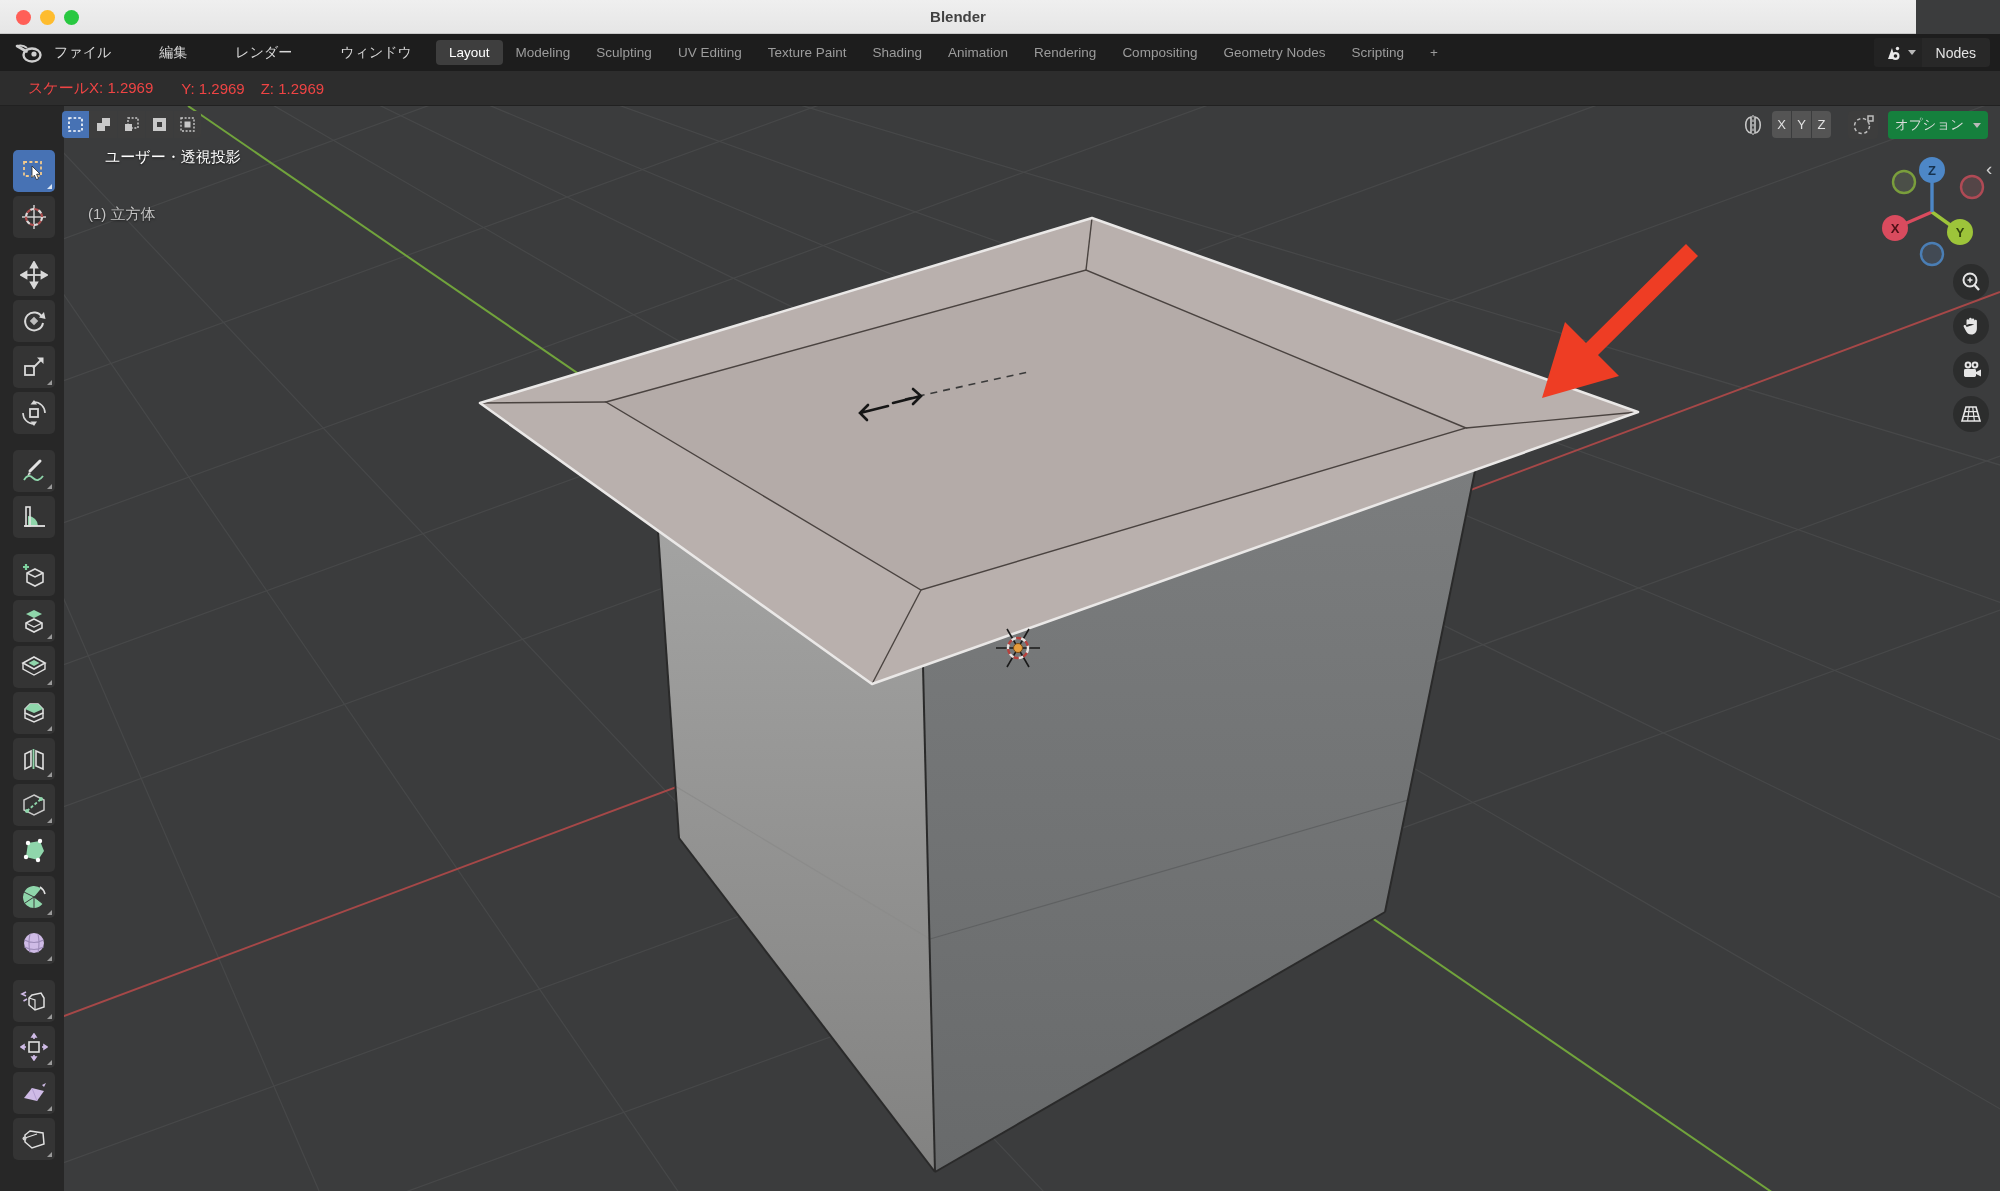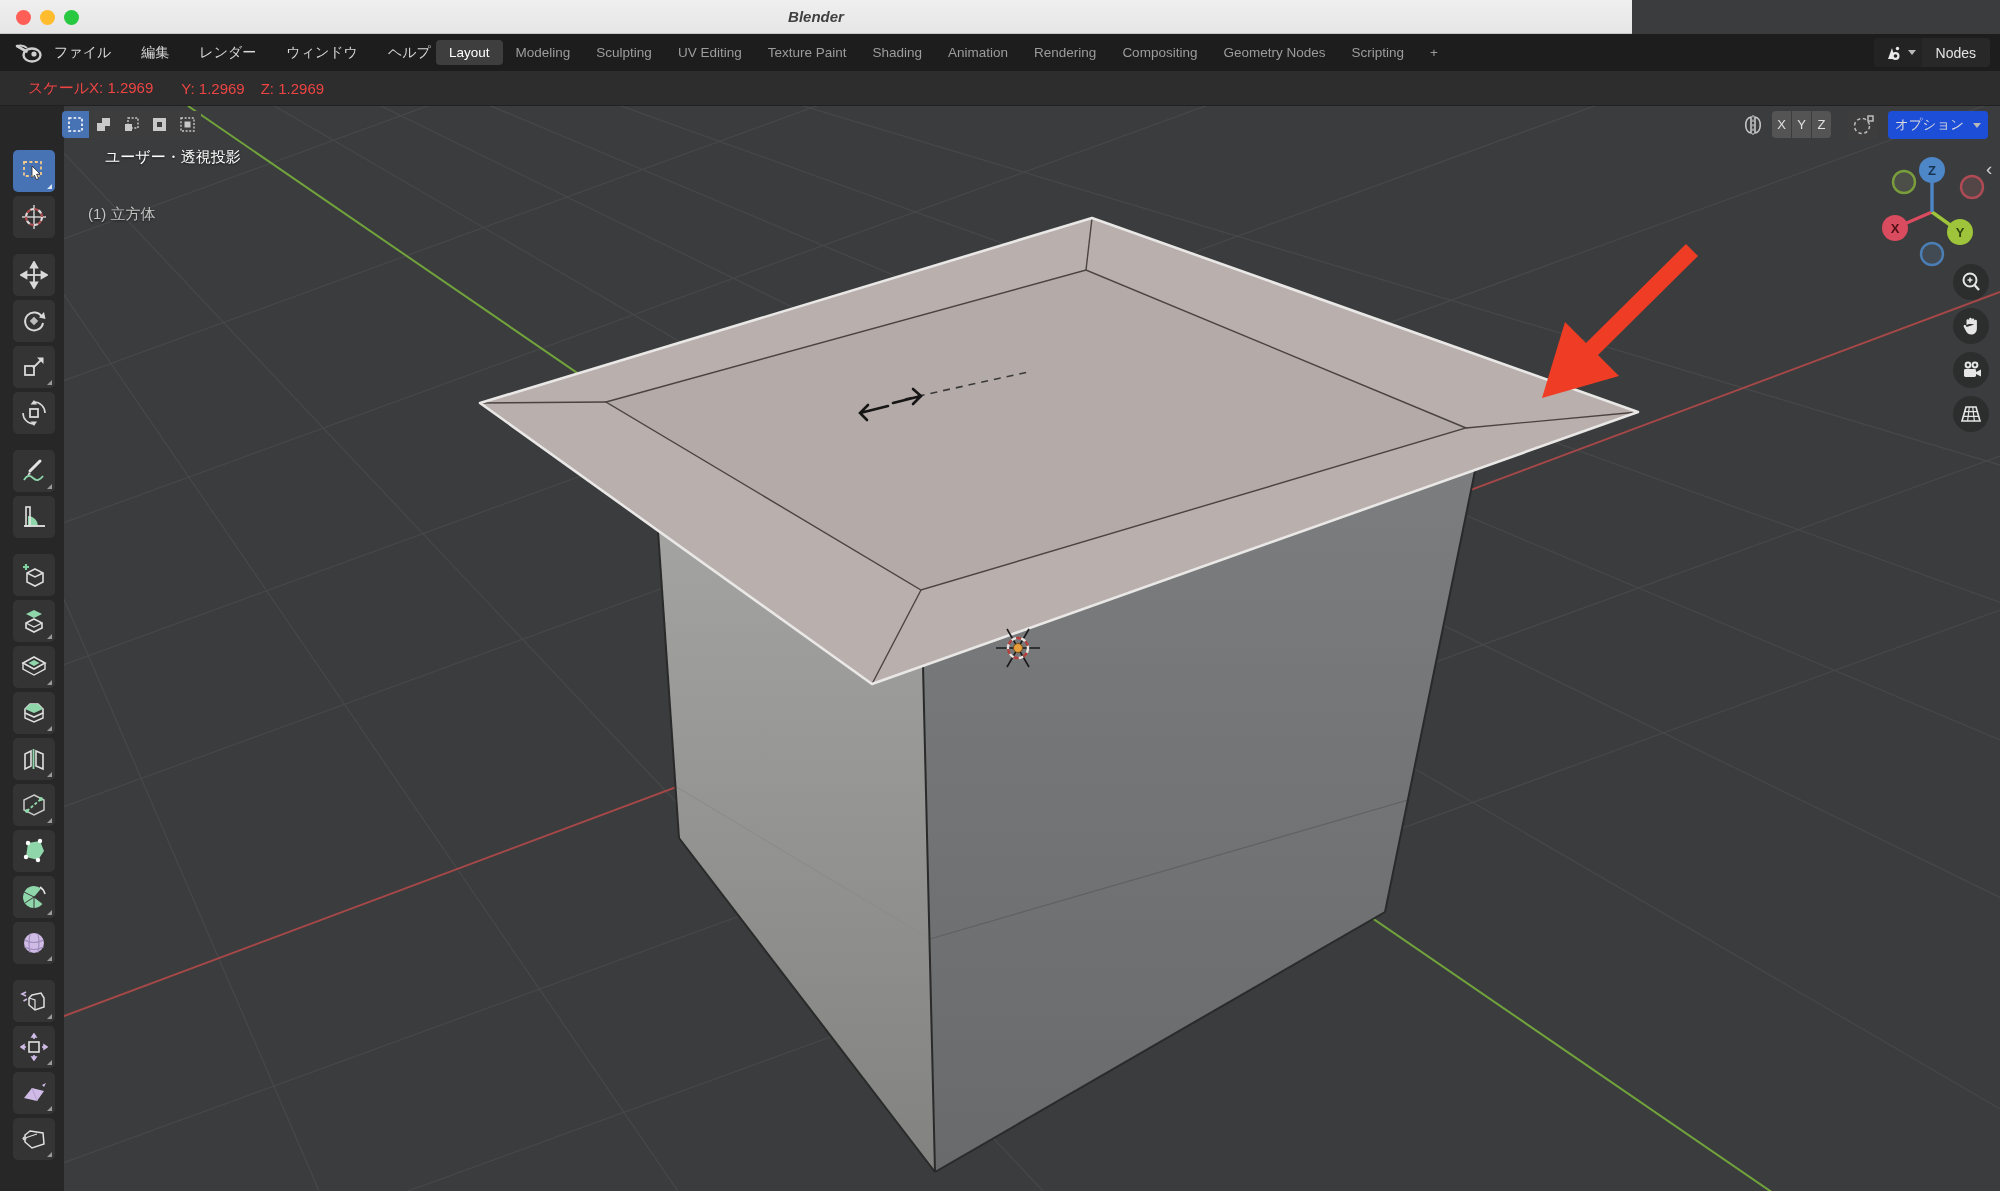--- a/index.html
+++ b/index.html
@@ -1,33 +1,33 @@
 <!DOCTYPE html>
 <html><head>
 <meta charset="utf-8">
 <style>
   * { margin:0; padding:0; box-sizing:border-box; }
   html,body { width:2000px; height:1191px; overflow:hidden; background:#3b3c3d;
     font-family:"Liberation Sans","DejaVu Sans",sans-serif; }
 
   
-  #titlebar { position:absolute; left:0; top:0; width:1632px; height:34px;
-    background:linear-gradient(#efefef,#e6e6e6); border-bottom:1px solid #c8c8c8; z-index:10;font-style:italic; }
+  #titlebar { position:absolute; left:0; top:0; width:1916px; height:34px;
+    background:linear-gradient(#efefef,#e6e6e6); border-bottom:1px solid #c8c8c8; z-index:10; }
   .tl { position:absolute; top:10px; width:15px; height:15px; border-radius:50%; }
   #tl-close{ left:16px; background:#ff5f57; }
   #tl-min{ left:40px; background:#febc2e; }
   #tl-zoom{ left:64px; background:#28c840; }
   #win-title { position:absolute; left:0; right:0; top:8px; text-align:center;
     font-size:15px; font-weight:bold; color:#414141; }
 
   
   #topbar { position:absolute; left:0; top:34px; width:2000px; height:37px;
     background:#1d1d1d; z-index:10; }
   #blender-logo { position:absolute; left:14px; top:7px; }
-  #menus { position:absolute; left:54px; top:0; height:37px; display:flex; align-items:center; gap:30px; }
+  #menus { position:absolute; left:54px; top:0; height:37px; display:flex; align-items:center; gap:48px; }
   #menus span { color:#d8d8d8; font-size:14px; cursor:default; }
   #tabs { position:absolute; left:436px; top:4px; height:29px; display:flex; align-items:center; }
   .tab { color:#9c9c9c; font-size:13.5px; padding:5px 13px; border-radius:4px; white-space:nowrap; }
   .tab.active { background:#3e3e3e; color:#ffffff; }
   #scene-box { position:absolute; right:10px; top:4px; height:29px; display:flex; align-items:center;
     background:#282828; border-radius:4px; overflow:hidden; }
   #scene-icon-btn { display:flex; align-items:center; padding:0 6px 0 8px; height:100%; background:#232323; }
   #scene-label { color:#e4e4e4; font-size:14px; padding:0 14px; }
 
   
@@ -65,21 +65,21 @@
 
   
   #mirror-btn { position:absolute; left:1738px; top:5px; width:30px; height:28px;
     display:flex; align-items:center; justify-content:center; }
   #axis-group { position:absolute; left:1772px; top:5px; display:flex; gap:1px; }
   .axis-btn { width:19px; height:27px; background:#545454; color:#e2e2e2; font-size:13px;
     display:flex; align-items:center; justify-content:center; }
   .axis-btn:first-child{ border-radius:4px 0 0 4px; } .axis-btn:last-child{ border-radius:0 4px 4px 0; }
   #falloff-btn { position:absolute; left:1848px; top:5px; width:30px; height:28px; background:#3d3d3d;
     border-radius:4px; display:flex; align-items:center; justify-content:center; }
-  #options-btn { position:absolute; left:1888px; top:5px; width:100px; height:28px; background:#1d4ed8;
+  #options-btn { position:absolute; left:1888px; top:5px; width:100px; height:28px; background:#15803d;
     border-radius:4px; display:flex; align-items:center; justify-content:center; gap:9px; }
   #options-btn span { color:#dcdcdc; font-size:13.5px; }
   .chev { width:0; height:0; border-left:4px solid transparent; border-right:4px solid transparent;
     border-top:5px solid #b9b9b9; }
 
   
   #gizmo { position:absolute; left:1872px; top:42px; }
   .nav-circle { position:absolute; left:1953px; width:36px; height:36px; border-radius:50%;
     background:rgba(32,32,32,.55); display:flex; align-items:center; justify-content:center; }
   #sidebar-toggle { position:absolute; left:1986px; top:52px; color:#cfcfcf; font-size:19px; }

